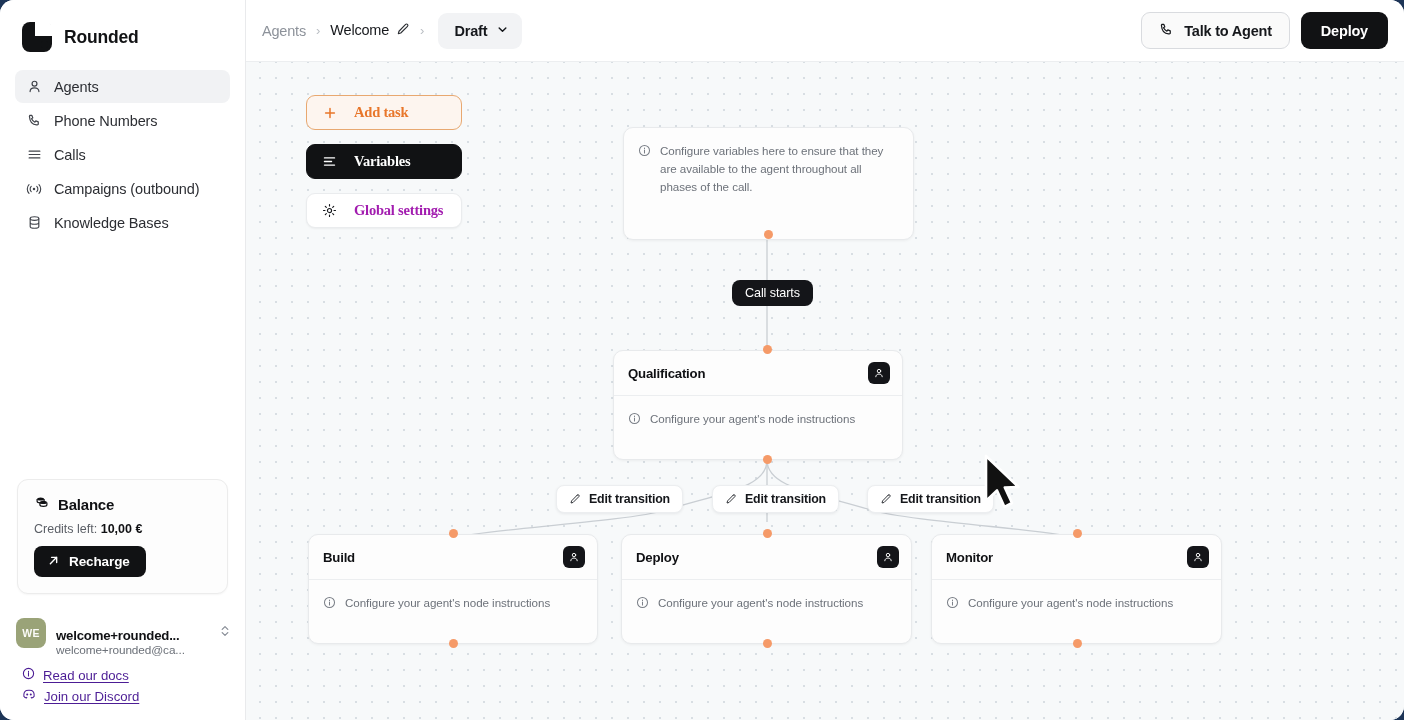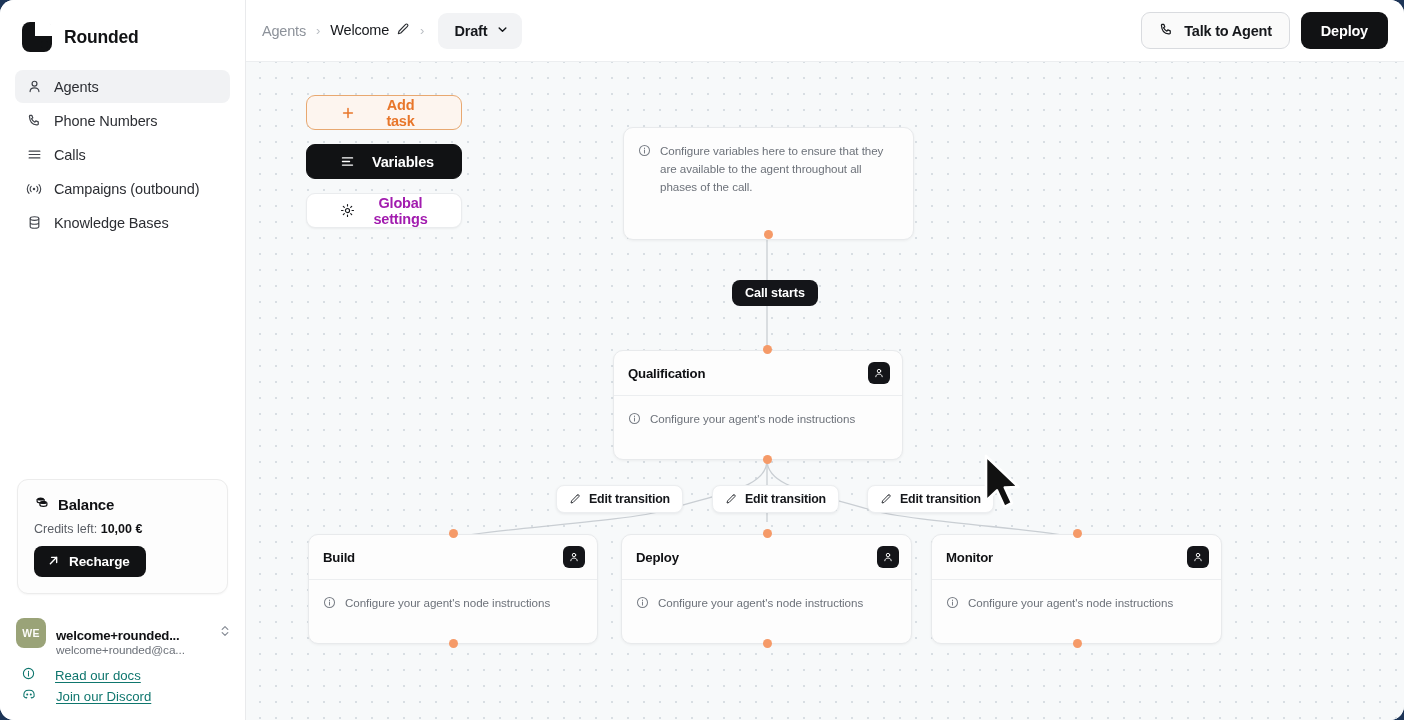--- a/index.html
+++ b/index.html
@@ -99,22 +99,22 @@
     font-size: 13.2px; font-weight: 700; color: #101114;
     white-space: nowrap; overflow: hidden; text-overflow: clip; letter-spacing: -0.2px;
   }
   .user-mail {
     font-size: 11.8px; color: #6b7078; white-space: nowrap; overflow: hidden; letter-spacing: -0.1px;
   }
   .user-chevrons { color: #8a8f98; flex: 0 0 12px; }
 
   .sidebar-links { padding: 0 0 16px 22px; display: flex; flex-direction: column; gap: 5px; }
   .slink {
-    display: flex; align-items: flex-end; gap: 20px;
-    font-size: 13.2px; color: #0f766e; cursor: pointer;
+    display: flex; align-items: flex-end; gap: 8px;
+    font-size: 13.2px; color: #4c1d95; cursor: pointer;
   }
   .slink span.t { text-decoration: underline; text-underline-offset: 2px; }
 
   
   .main { flex: 1 1 auto; display: flex; flex-direction: column; min-width: 0; position: relative; }
 
   .topbar {
     height: 62px; flex: 0 0 62px;
     background: #ffffff;
     border-bottom: 1px solid #eceef0;
@@ -155,23 +155,23 @@
     background-color: #f7f9fa;
     background-image: radial-gradient(circle, #d8dee3 1px, transparent 1.1px);
     background-size: 16px 16px;
     background-position: 6px 8px;
   }
   .edges { position: absolute; inset: 0; pointer-events: none; }
 
   .tool-stack { position: absolute; left: 60px; top: 33px; display: flex; flex-direction: column; gap: 14px; z-index: 6; }
   .tool-btn {
     display: flex; align-items: center; gap: 16px;
-    width: 156px; height: 35px; padding: 0 32px;
+    width: 156px; height: 35px; padding: 0 14px;
     border-radius: 9px; font-size: 14.5px; font-weight: 700;
-    font-family: Liberation Sans, sans-serif; cursor: pointer; letter-spacing: -0.2px;
+    font-family: Liberation Serif, serif; cursor: pointer; letter-spacing: -0.2px;
   }
   .tool-add { background: #fdf5ef; border: 1px solid #e8a870; color: #e8762a; }
   .tool-vars { background: #111214; border: 1px solid #111214; color: #ffffff; }
   .tool-global { background: #ffffff; border: 1px solid #eaecee; color: #a21caf; box-shadow: 0 1px 2px rgba(16,18,22,.05); }
   .tool-ico { width: 17px; flex: 0 0 17px; display: flex; align-items: center; justify-content: center; }
 
   .node {
     position: absolute; background: #fdfdfd;
     border: 1px solid #e8eaec; border-radius: 10px;
     box-shadow: 0 1px 3px rgba(16,18,22,.05);
@@ -195,21 +195,21 @@
   .port {
     position: absolute; width: 9px; height: 9px; border-radius: 50%;
     background: #f59a68; z-index: 5;
   }
 
   .pill-dark {
     position: absolute; z-index: 6;
     background: #141519; color: #ffffff;
     border-radius: 8px; height: 26px;
     display: flex; align-items: center; padding: 8px 13px;
-    font-size: 12.6px; font-weight: 700; letter-spacing: -0.1px;
+    font-size: 12.6px; font-weight: 400; letter-spacing: -0.1px;
   }
   .pill-edit {
     position: absolute; z-index: 6;
     background: #ffffff; border: 1px solid #eceef0;
     border-radius: 8px; height: 28px;
     display: flex; align-items: center; gap: 8px; padding: 0 12px;
     font-size: 12.4px; font-weight: 700; color: #15171b;
     box-shadow: 0 1px 3px rgba(16,18,22,.07); cursor: pointer; letter-spacing: -0.15px;
   }
   .pill-edit .p { color: #2b2e33; display: flex; }

